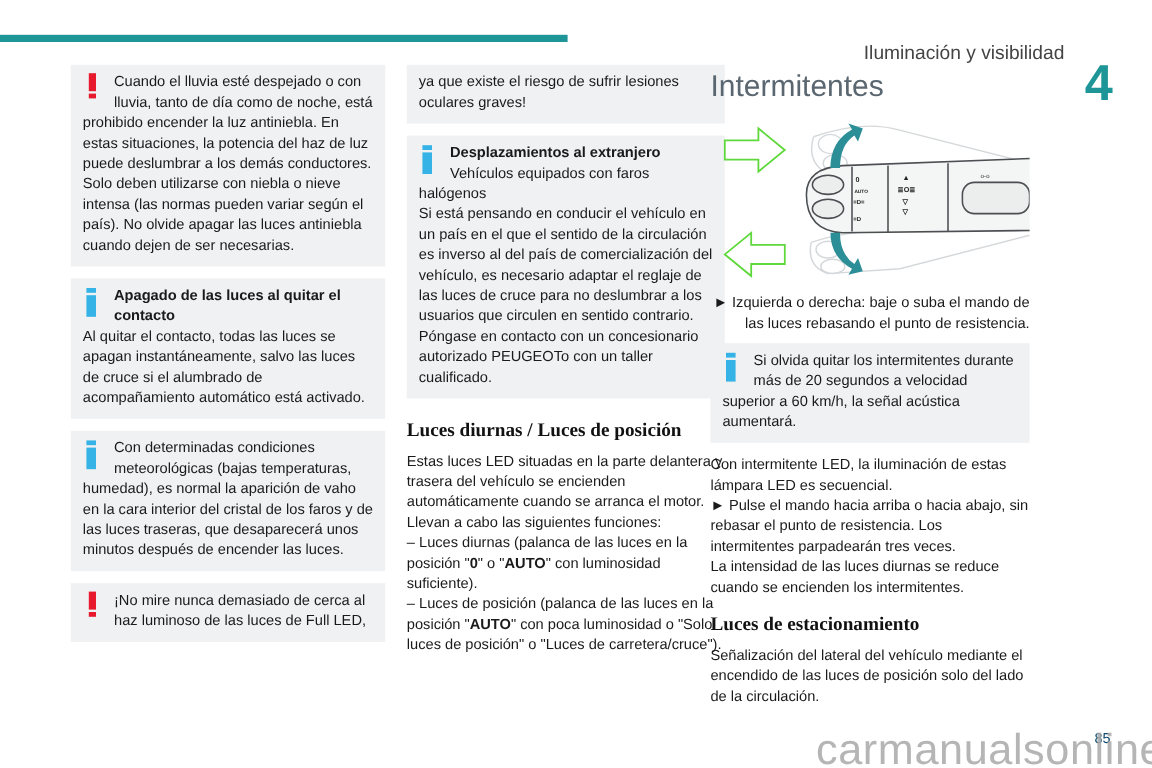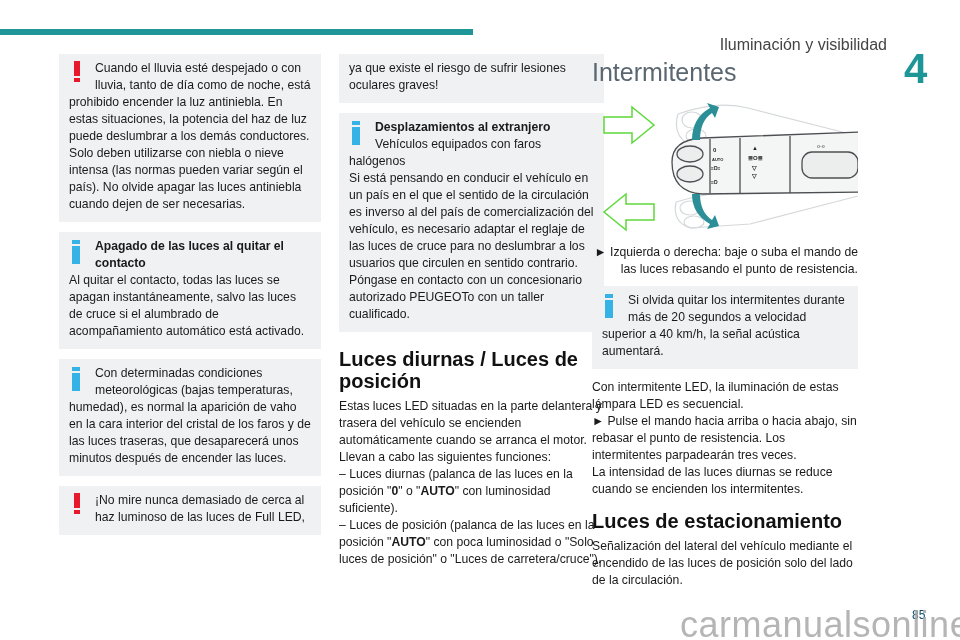--- a/index.html
+++ b/index.html
@@ -15,21 +15,21 @@
   .box { background:#eff1f2; padding:6px 10px 9px 10px; font-size:12.2px; line-height:17px; margin-bottom:10px; position:relative; }
   .box p { margin:0; }
   .icon-warn { position:absolute; left:13px; top:7px; width:10px; height:22px; }
   .icon-warn .bar { position:absolute; left:2px; top:0; width:6px; height:15px; background:#e8192c; }
   .icon-warn .dot { position:absolute; left:2px; top:17px; width:6px; height:4px; background:#e8192c; }
   .icon-info { position:absolute; left:13px; top:8px; width:8px; height:24px; }
   .icon-info .dot { position:absolute; left:0; top:0; width:8px; height:4px; background:#35b3e6; }
   .icon-info .bar { position:absolute; left:0; top:6px; width:8px; height:18px; background:#35b3e6; }
   .indent { padding-left:26px; display:block; }
   .bold { font-weight:bold; }
-  h2.sec { font-size:20px; font-weight:bold; line-height:22px; color:#111; margin:14px 0 6px 0; }
+  h2.sec { font-size:16px; font-weight:bold; line-height:22px; color:#111; margin:14px 0 6px 0;font-family:Liberation Serif, serif; }
   h2.big { font-size:25px; font-weight:normal; color:#5b6770; line-height:28px; margin:4px 0 6px 0; }
   .body-text { font-size:12.2px; line-height:17px; }
   .diagram { position:relative; width:266px; height:140px; margin:4px 0 12px 0; }
   .footer-brand { position:absolute; left:680px; top:604px; font-size:36px; color:#a9a9a9; letter-spacing:0.5px; opacity:0.85; }
   .page-num { position:absolute; left:912px; top:608px; font-size:12px; color:#0c4a6e; }
 </style>
 </head>
 <body>
 
 <div class="topbar"></div>
@@ -153,21 +153,21 @@
   </div>
 
   <p class="body-text" style="margin-bottom:8px;text-align:right;">► Izquierda o derecha: baje o suba el mando de las luces rebasando el punto de resistencia.</p>
 
   <div class="box">
     <span class="icon-info">
         <span class="dot"></span>
         <span class="bar"></span>
       </span>
     <p class="indent">Si olvida quitar los intermitentes durante más de 20 segundos a velocidad</p>
-    <p>superior a 40 km/h, la señal acústica aumentará.</p>
+    <p>superior a 60 km/h, la señal acústica aumentará.</p>
   </div>
 
   <div class="body-text">
     <p>Con intermitente LED, la iluminación de estas lámpara LED es secuencial.</p>
     <p>► Pulse el mando hacia arriba o hacia abajo, sin rebasar el punto de resistencia. Los intermitentes parpadearán tres veces.</p>
     <p>La intensidad de las luces diurnas se reduce cuando se encienden los intermitentes.</p>
   </div>
 
   <h2 class="sec" style="margin-top:12px;">Luces de estacionamiento</h2>
   <p class="body-text">Señalización del lateral del vehículo mediante el encendido de las luces de posición solo del lado de la circulación.</p>

